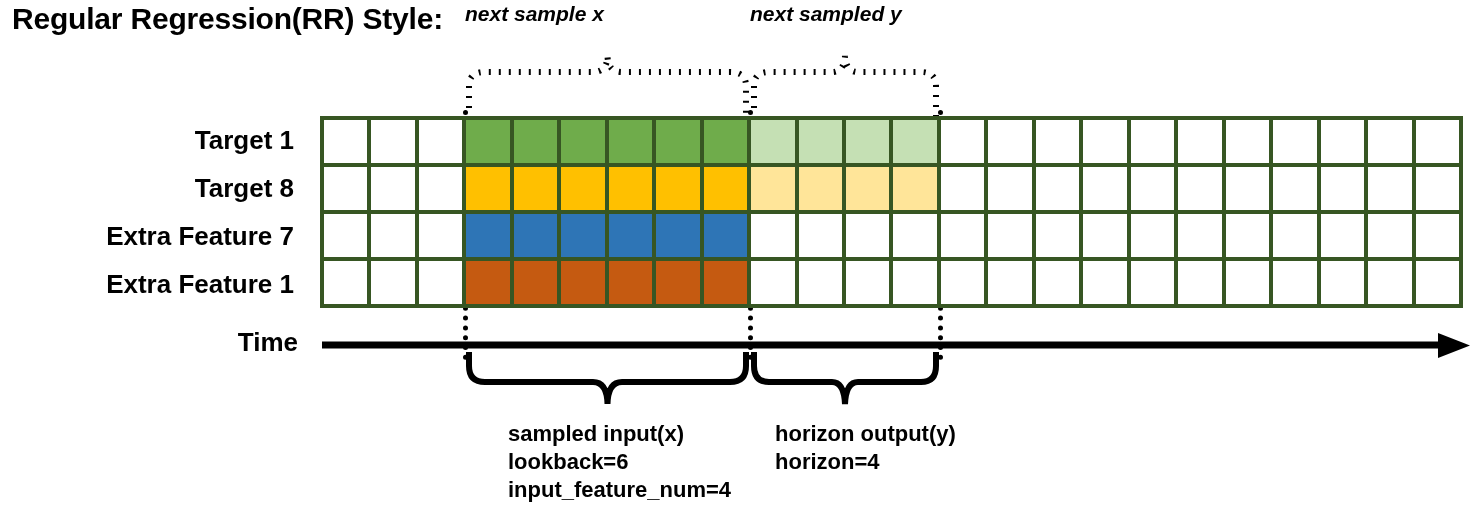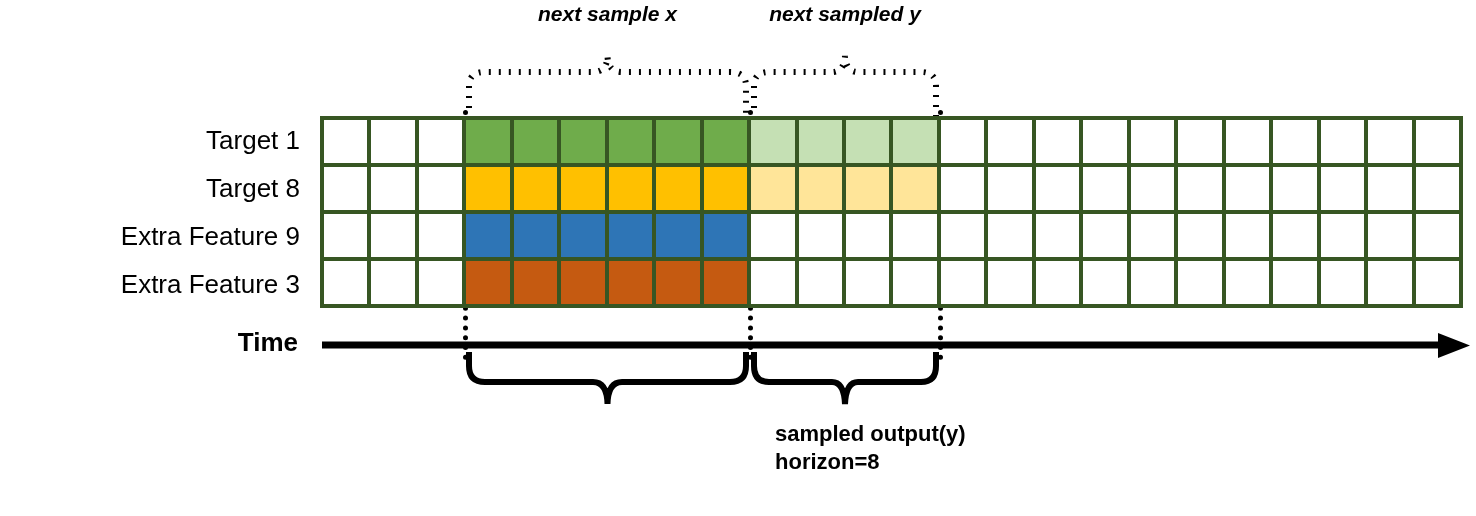--- a/index.html
+++ b/index.html
@@ -33,24 +33,24 @@
     letter-spacing: -0.2px;
     white-space: nowrap;
   }
 
   
   .row-label {
     position: absolute;
     right: 1156px;           
     width: 320px;
     text-align: right;
-    padding-right: 20px;
+    padding-right: 26px;
     box-sizing: border-box;
     font-size: 26px;
-    font-weight: 400;
+    font-weight: 700;
     white-space: nowrap;
     line-height: 48px;
     height: 48px;
   }
 
   
   #grid {
     position: absolute;
     left: 320px;
     top: 116px;
@@ -112,59 +112,59 @@
     height: 62px;
   }
 
   
   .cap-top {
     position: absolute;
     top: 2px;
     font-size: 21px;
     font-style: italic;
     font-weight: 600;
-    text-align: center;
     white-space: nowrap;
   }
   .cap-bottom {
     position: absolute;
     top: 420px;
     font-size: 22px;
     font-weight: 600;
     line-height: 28px;
     white-space: nowrap;
   }
   .cap-bottom div { white-space: nowrap; }
 </style>
 </head>
 <body>
 
 <div id="stage">
 
+  <div id="title">Regular Regression(RR) Style:</div>
 
   <div class="cap-top" style="left:465px; width:285px;">next sample x</div>
   <svg class="brace-top" style="left:465px; width:285px;" viewBox="0 0 285 80" preserveAspectRatio="none">
     <path d="M 4 80 L 4 48 Q 4 34 20 34 L 128 34 Q 142 34 142.5 18
              Q 143 34 157 34 L 265 34 Q 281 34 281 48 L 281 80" fill="none" stroke="#000000" stroke-width="6" stroke-linecap="butt" stroke-dasharray="2 8"></path>
   </svg>
 
   <div class="cap-top" style="left:750px; width:190px;">next sampled y</div>
   <svg class="brace-top" style="left:750px; width:190px;" viewBox="0 0 190 80" preserveAspectRatio="none">
     <path d="M 4 80 L 4 48 Q 4 34 19 34 L 82 34 Q 94 34 95 18
              Q 96 34 108 34 L 171 34 Q 186 34 186 48 L 186 80" fill="none" stroke="#000000" stroke-width="6" stroke-linecap="butt" stroke-dasharray="2 8"></path>
   </svg>
 
   <div class="vline" style="left:463px; top:110px; height:250px;"></div>
   <div class="vline" style="left:748px; top:110px; height:250px;"></div>
   <div class="vline" style="left:938px; top:110px; height:250px;"></div>
 
   <div class="row-label" style="top:116px;">Target 1</div>
   <div class="row-label" style="top:164px;">Target 8</div>
-  <div class="row-label" style="top:212px;">Extra Feature 9</div>
-  <div class="row-label" style="top:260px;">Extra Feature 3</div>
+  <div class="row-label" style="top:212px;">Extra Feature 7</div>
+  <div class="row-label" style="top:260px;">Extra Feature 1</div>
 
   <div id="grid">
       <div class="cell cell"></div>
       <div class="cell cell"></div>
       <div class="cell cell"></div>
       <div class="cell c-green"></div>
       <div class="cell c-green"></div>
       <div class="cell c-green"></div>
       <div class="cell c-green"></div>
       <div class="cell c-green"></div>
@@ -261,23 +261,28 @@
   <div id="time-label">Time</div>
   <svg id="time-axis" viewBox="0 0 1150 32" preserveAspectRatio="none">
     <line x1="2" y1="15" x2="1128" y2="15" stroke="#000000" stroke-width="7"></line>
     <polygon points="1118,3 1150,15.5 1118,28" fill="#000000"></polygon>
   </svg>
 
   <svg class="brace-bottom" style="left:465px; width:285px;" viewBox="0 0 285 62" preserveAspectRatio="none">
     <path d="M 4 0 L 4 14 Q 4 30 20 30 L 128 30 Q 142 30 142.5 52
              Q 143 30 157 30 L 265 30 Q 281 30 281 14 L 281 0" fill="none" stroke="#000000" stroke-width="6" stroke-linecap="round"></path>
   </svg>
+  <div class="cap-bottom" style="left:508px;">
+    <div>sampled input(x)</div>
+    <div>lookback=6</div>
+    <div>input_feature_num=4</div>
+  </div>
 
   <svg class="brace-bottom" style="left:750px; width:190px;" viewBox="0 0 190 62" preserveAspectRatio="none">
     <path d="M 4 0 L 4 14 Q 4 30 19 30 L 82 30 Q 94 30 95 52
              Q 96 30 108 30 L 171 30 Q 186 30 186 14 L 186 0" fill="none" stroke="#000000" stroke-width="6" stroke-linecap="round"></path>
   </svg>
   <div class="cap-bottom" style="left:775px;">
-    <div>sampled output(y)</div>
-    <div>horizon=8</div>
+    <div>horizon output(y)</div>
+    <div>horizon=4</div>
   </div>
 
 </div>
 
 </body></html>

